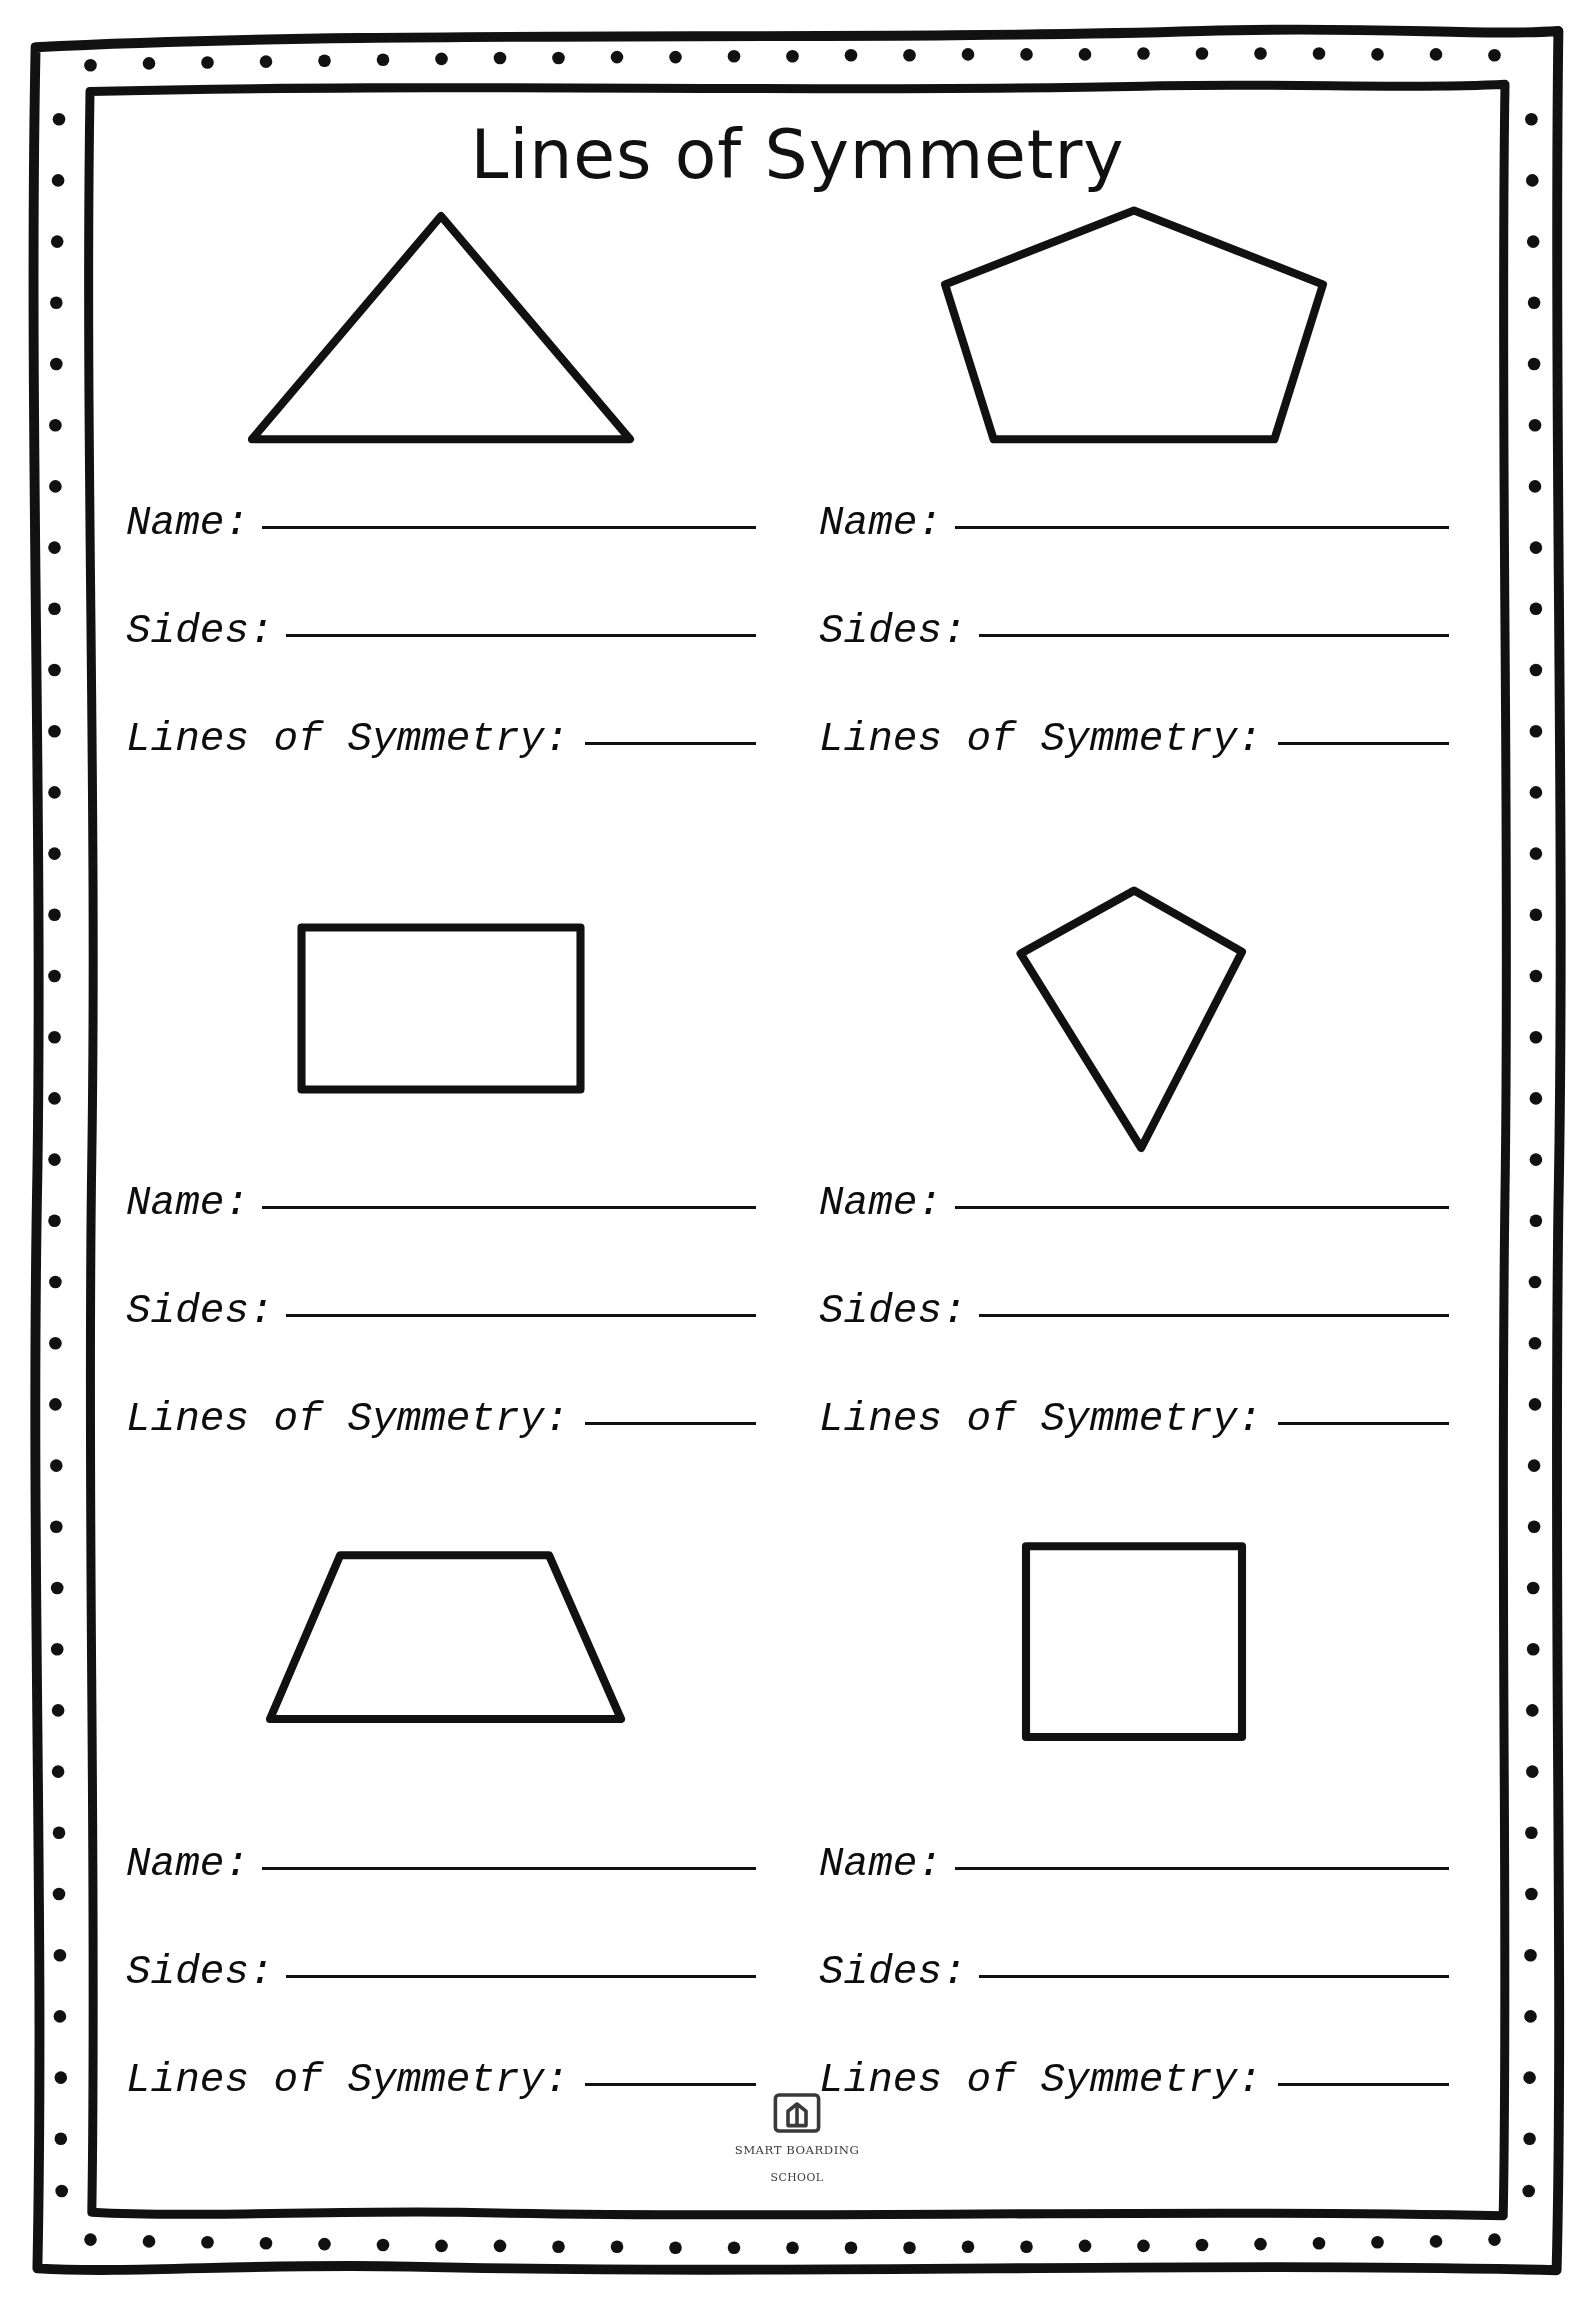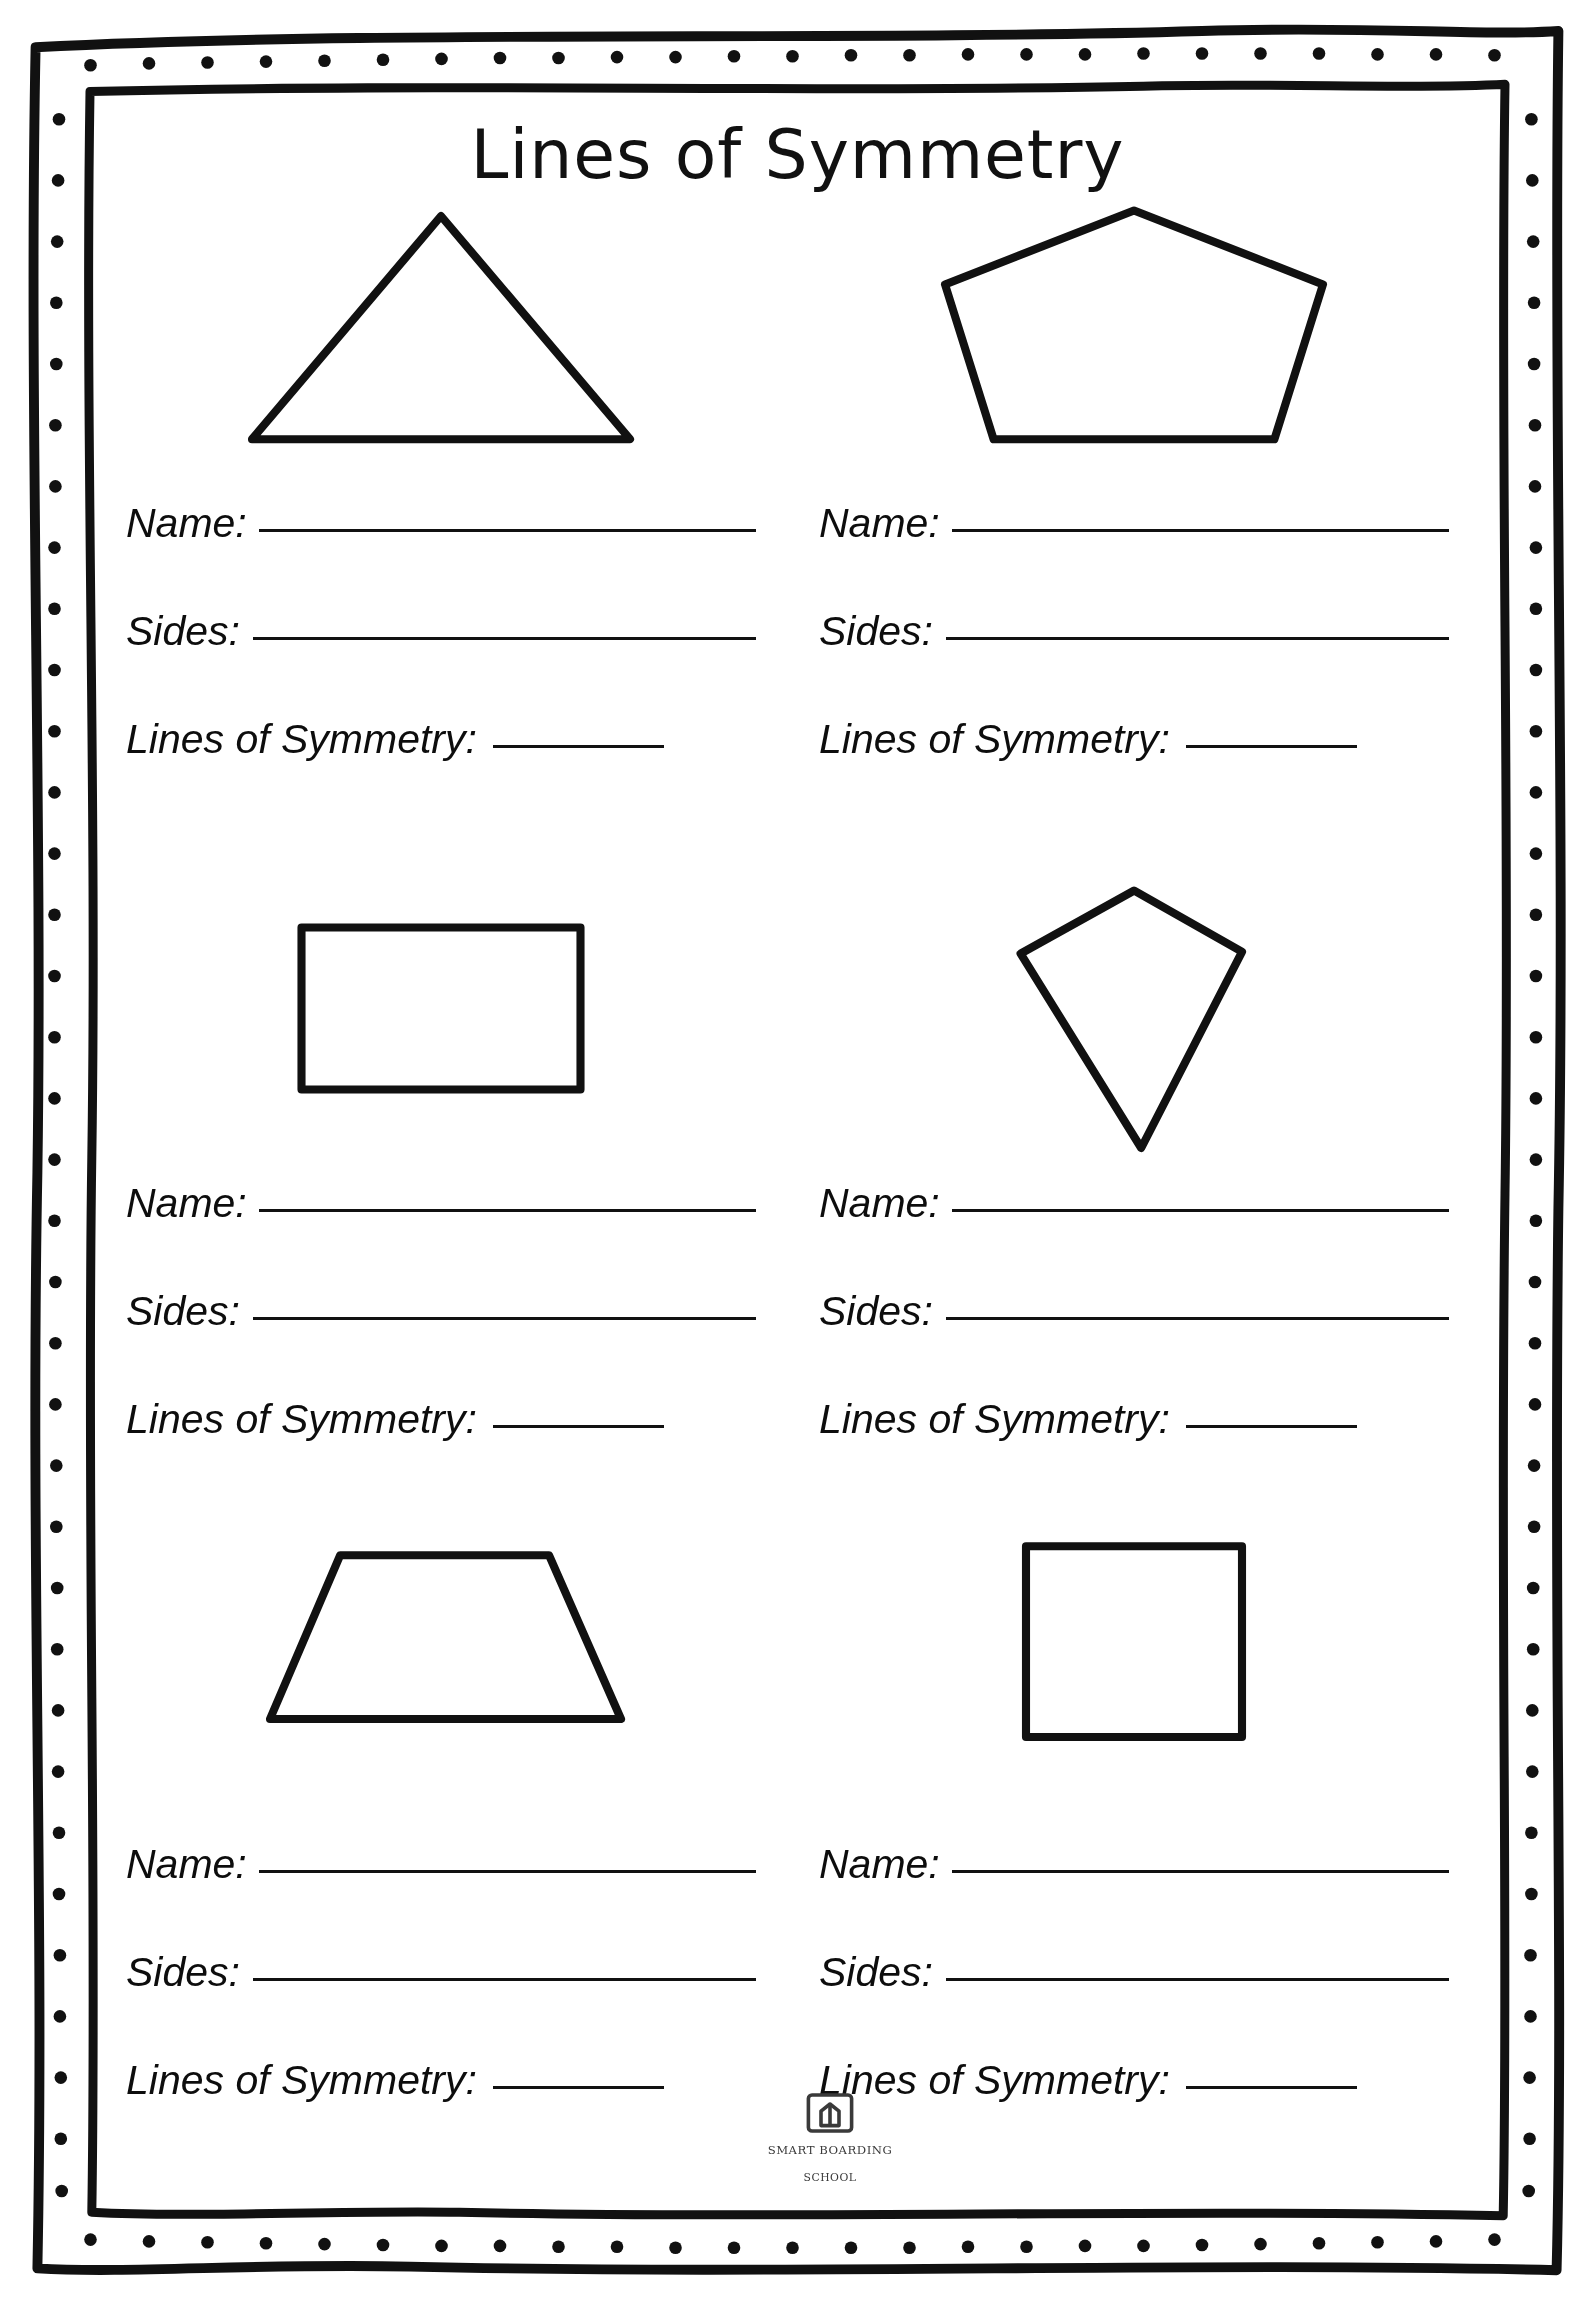--- a/index.html
+++ b/index.html
@@ -96,42 +96,42 @@
     position: relative;
     margin-top: 5.4px;
   }
 
   .field-row {
     display: flex;
     align-items: baseline;
     height: 108px;
   }
   .field-label {
-    font-family: Liberation Sans, sans-serif;
+    font-family: Liberation Mono, monospace;
     font-style: italic;
     font-size: 41px;
     color: #0d0d0d;
     white-space: nowrap;
   }
   .rule {
     flex: 1;
     border-bottom: 3.6px solid #111111;
     margin-left: 12.6px;
     position: relative;
     top: -5.4px;
   }
   .rule.short {
     flex: 0 0 171px;
     margin-left: 16px;
   }
 
   
   .logo {
     position: absolute;
-    left: 758px;
+    left: 725px;
     top: 2086px;
     width: 144px;
     text-align: center;
   }
   .logo-mark {
     width: 58px;
     height: 54px;
     margin: 0 auto;
   }
   .logo-text-1 {

